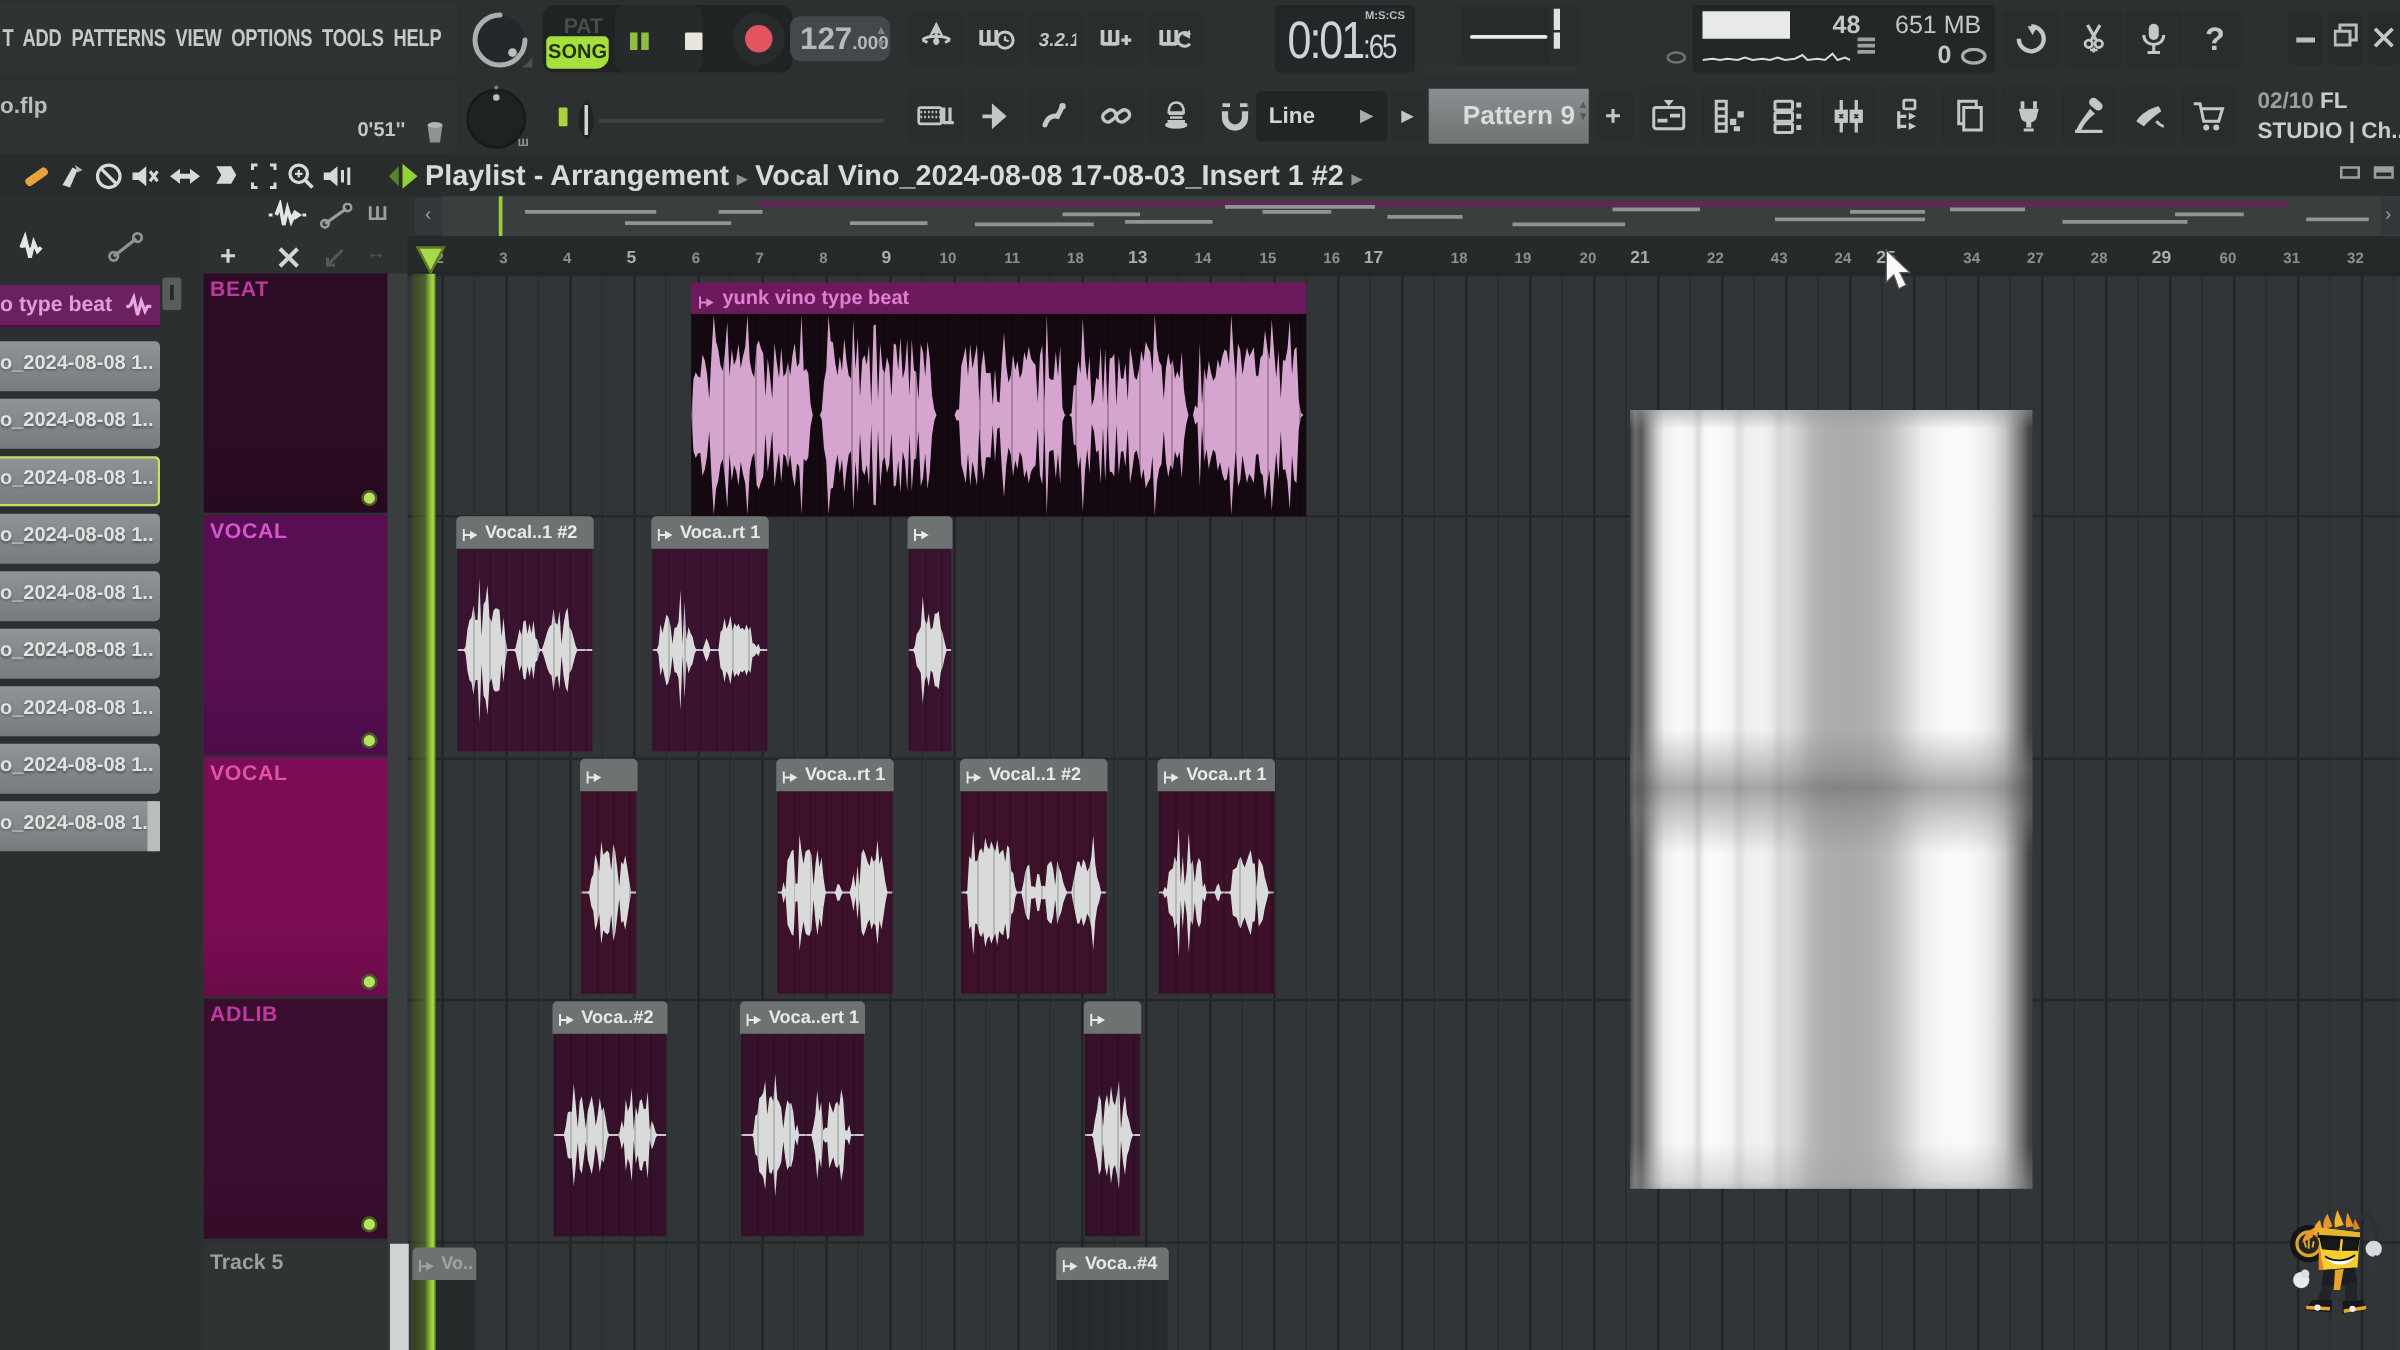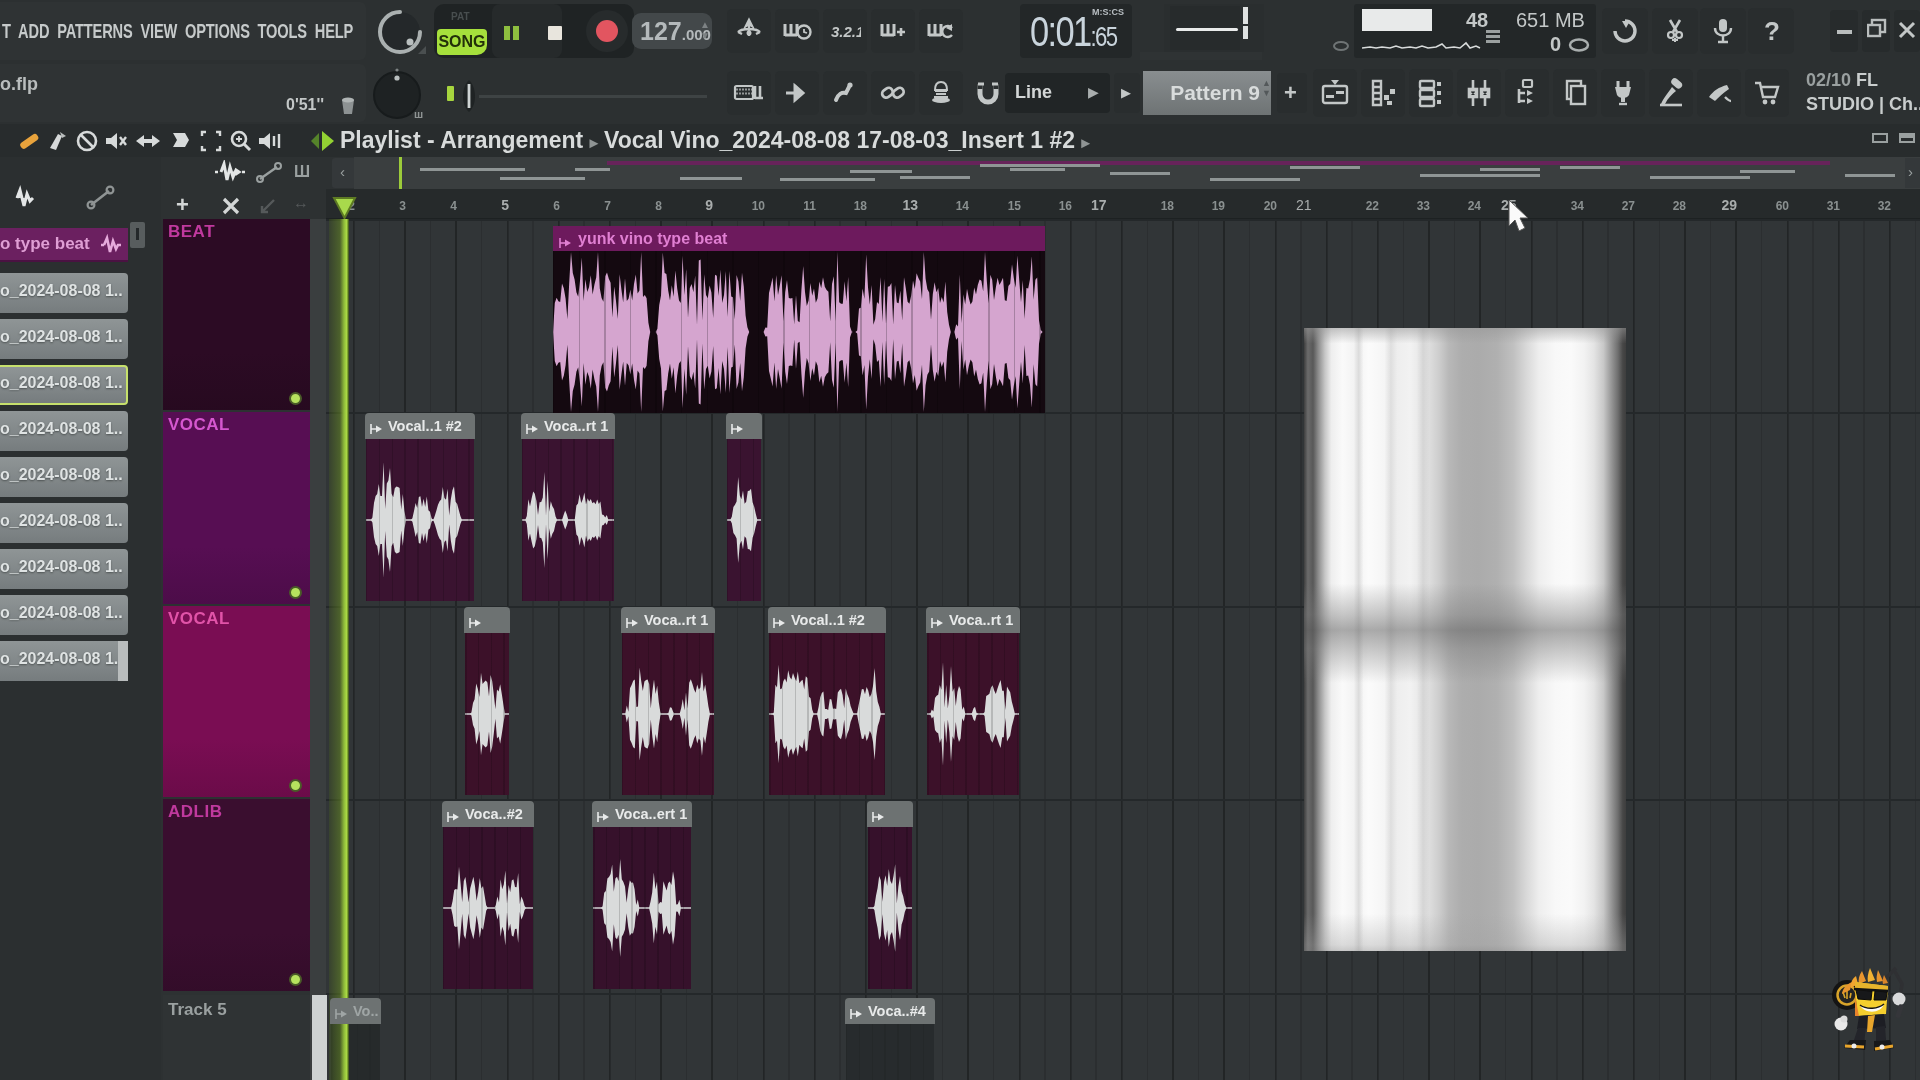--- a/index.html
+++ b/index.html
@@ -21,21 +21,21 @@
 <div class="abs" style="left:0;top:157px;width:1920px;height:923px;background:#2d3132"></div>
 <div class="abs" style="left:0;top:2px;width:366px;height:58px;background:#2f3334;border-radius:0 6px 6px 0"></div>
 <div class="abs" style="left:2px;top:20px;width:470px;color:#c6caca;font-size:19.5px;font-weight:bold;letter-spacing:-0.2px;transform:scaleX(0.75);transform-origin:0 0;white-space:nowrap">T&nbsp; ADD&nbsp; PATTERNS&nbsp; VIEW&nbsp; OPTIONS&nbsp; TOOLS&nbsp; HELP</div>
 <svg class="abs" style="left:374px;top:6px" width="54" height="54" viewBox="0 0 54 54">
 <circle cx="26" cy="26" r="20" fill="#24282a"></circle>
 <path d="M 26 6 A 20 20 0 1 0 46 26" fill="none" stroke="#aab0b0" stroke-width="4" stroke-linecap="round"></path>
 <circle cx="36" cy="36" r="3.5" fill="#b9bfbf"></circle>
 <path d="M44,48 L52,48 L52,40 Z" fill="#4a4f50"></path>
 </svg>
 <div class="abs" style="left:434px;top:4px;width:200px;height:54px;background:#1f2324;border-radius:10px"></div>
-<div class="abs" style="left:451px;top:11px;color:#484e4f;font-size:10px;font-weight:bold">PAT</div>
+<div class="abs" style="left:451px;top:11px;color:#484e4f;font-size:17px;font-weight:bold">PAT</div>
 <div class="abs" style="left:437px;top:29px;width:50px;height:26px;background:#a6e03c;border-radius:4px 4px 10px 4px;color:#23300a;font-size:16px;font-weight:bold;text-align:center;line-height:26px">SONG</div>
 <div class="abs" style="left:492px;top:4px;width:70px;height:54px;background:#262a2b;border-radius:8px"></div>
 <div class="abs" style="left:504px;top:26px;width:6px;height:14px;background:#8ebe3f"></div>
 <div class="abs" style="left:513px;top:26px;width:6px;height:14px;background:#8ebe3f"></div>
 <div class="abs" style="left:548px;top:26px;width:14px;height:14px;background:#e8e5dd;border-radius:1px"></div>
 <div class="abs" style="left:586px;top:10px;width:42px;height:42px;background:#272b2c;border-radius:50%"></div>
 <div class="abs" style="left:596px;top:20px;width:22px;height:22px;background:#e25560;border-radius:50%"></div>
 <div class="abs" style="left:632px;top:13px;width:80px;height:36px;background:#43484a;border-radius:9px"></div>
 <div class="abs" style="left:640px;top:17px;color:#b4b9bb;font-size:25px;font-weight:bold">127<span style="font-size:15px">.000</span></div>
 <div class="abs" style="left:700px;top:19px;color:#7d8284;font-size:10px;line-height:11px">▲<br>▼</div>
@@ -467,23 +467,23 @@
 <div class="abs" style="left:784px;top:199px;width:32px;text-align:right;color:#8a9090;font-size:12px;font-weight:bold">11</div>
 <div class="abs" style="left:835px;top:199px;width:32px;text-align:right;color:#8a9090;font-size:12px;font-weight:bold">18</div>
 <div class="abs" style="left:886px;top:197px;width:32px;text-align:right;color:#a9adad;font-size:14px;font-weight:bold">13</div>
 <div class="abs" style="left:937px;top:199px;width:32px;text-align:right;color:#8a9090;font-size:12px;font-weight:bold">14</div>
 <div class="abs" style="left:989px;top:199px;width:32px;text-align:right;color:#8a9090;font-size:12px;font-weight:bold">15</div>
 <div class="abs" style="left:1040px;top:199px;width:32px;text-align:right;color:#8a9090;font-size:12px;font-weight:bold">16</div>
 <div class="abs" style="left:1091px;top:197px;width:32px;text-align:left;color:#a9adad;font-size:14px;font-weight:bold">17</div>
 <div class="abs" style="left:1142px;top:199px;width:32px;text-align:right;color:#8a9090;font-size:12px;font-weight:bold">18</div>
 <div class="abs" style="left:1193px;top:199px;width:32px;text-align:right;color:#8a9090;font-size:12px;font-weight:bold">19</div>
 <div class="abs" style="left:1245px;top:199px;width:32px;text-align:right;color:#8a9090;font-size:12px;font-weight:bold">20</div>
-<div class="abs" style="left:1296px;top:197px;width:32px;text-align:left;color:#a9adad;font-size:14px;font-weight:normal">21</div>
+<div class="abs" style="left:1296px;top:197px;width:32px;text-align:center;color:#a9adad;font-size:14px;font-weight:bold">21</div>
 <div class="abs" style="left:1347px;top:199px;width:32px;text-align:right;color:#8a9090;font-size:12px;font-weight:bold">22</div>
-<div class="abs" style="left:1398px;top:199px;width:32px;text-align:right;color:#8a9090;font-size:12px;font-weight:bold">33</div>
+<div class="abs" style="left:1398px;top:199px;width:32px;text-align:right;color:#8a9090;font-size:12px;font-weight:bold">43</div>
 <div class="abs" style="left:1449px;top:199px;width:32px;text-align:right;color:#8a9090;font-size:12px;font-weight:bold">24</div>
 <div class="abs" style="left:1501px;top:197px;width:32px;text-align:left;color:#a9adad;font-size:14px;font-weight:bold">25</div>
 <div class="abs" style="left:1552px;top:199px;width:32px;text-align:right;color:#8a9090;font-size:12px;font-weight:bold">34</div>
 <div class="abs" style="left:1603px;top:199px;width:32px;text-align:right;color:#8a9090;font-size:12px;font-weight:bold">27</div>
 <div class="abs" style="left:1654px;top:199px;width:32px;text-align:right;color:#8a9090;font-size:12px;font-weight:bold">28</div>
 <div class="abs" style="left:1705px;top:197px;width:32px;text-align:right;color:#a9adad;font-size:14px;font-weight:bold">29</div>
 <div class="abs" style="left:1757px;top:199px;width:32px;text-align:right;color:#8a9090;font-size:12px;font-weight:bold">60</div>
 <div class="abs" style="left:1808px;top:199px;width:32px;text-align:right;color:#8a9090;font-size:12px;font-weight:bold">31</div>
 <div class="abs" style="left:1859px;top:199px;width:32px;text-align:right;color:#8a9090;font-size:12px;font-weight:bold">32</div>
 <svg class="abs" style="left:332px;top:195px" width="25" height="25" viewBox="0 0 25 25">

